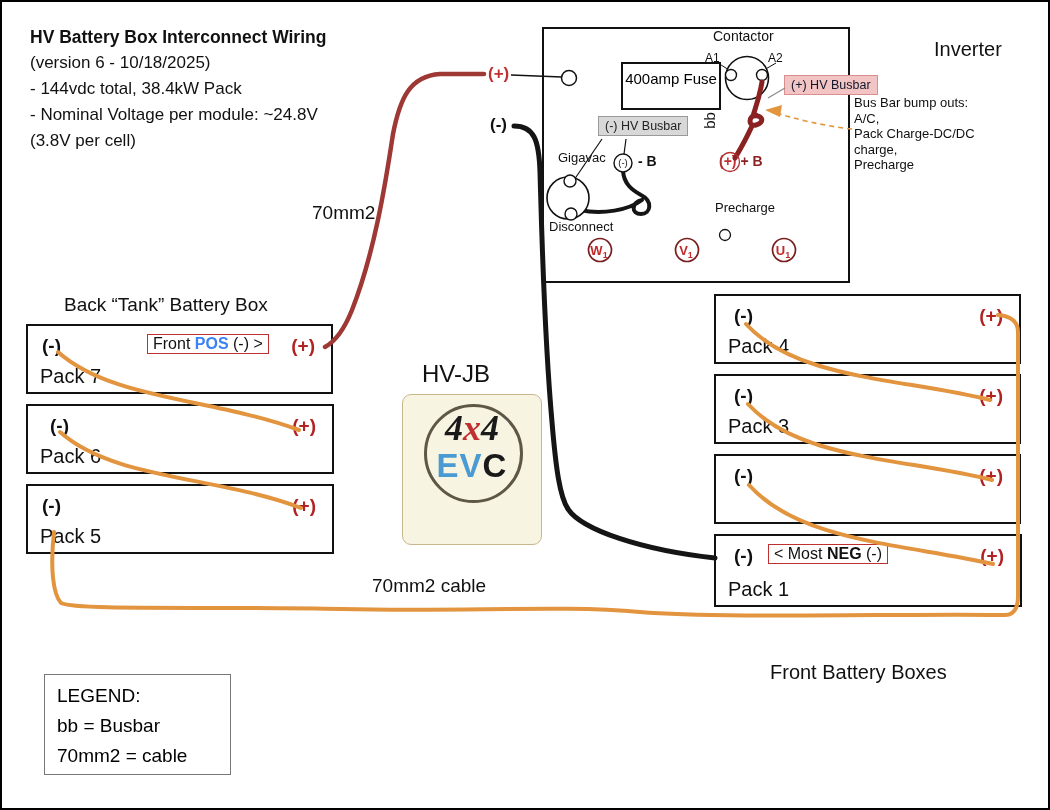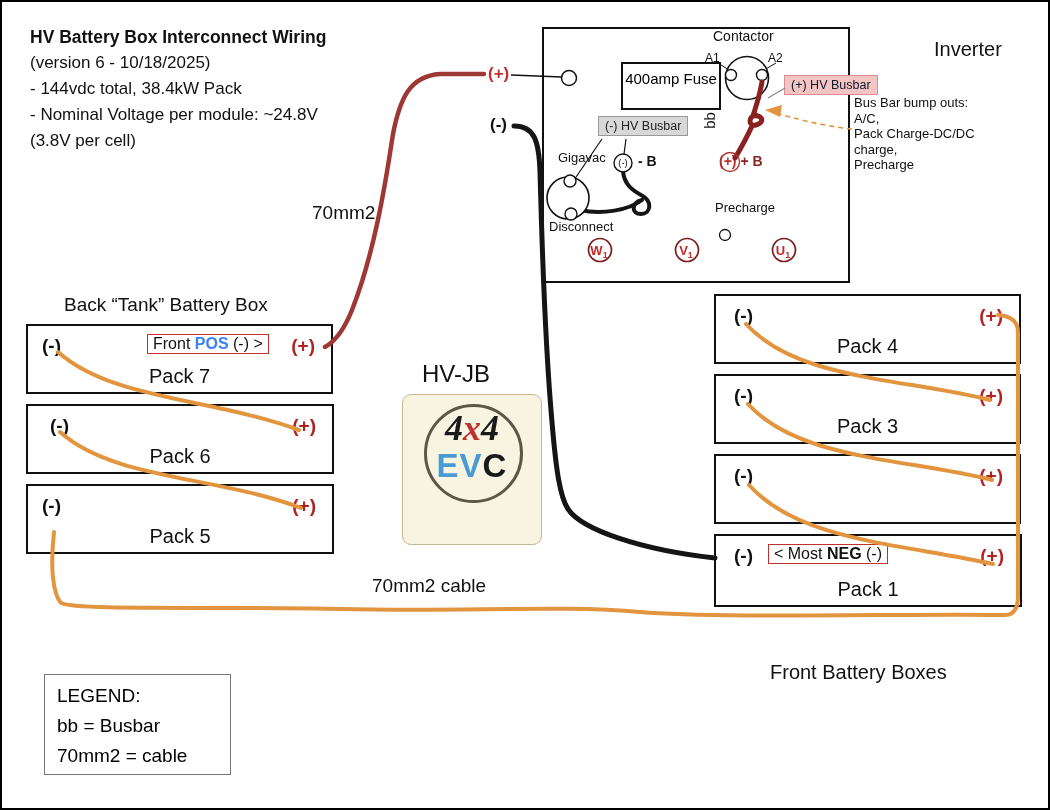--- a/index.html
+++ b/index.html
@@ -11,21 +11,21 @@
   
   #title-block { left:28px; top:22px; font-size:17px; line-height:26px; }
   #title-block .t1 { font-weight:bold; font-size:17.5px; }
   #title-block span { display:block; white-space:nowrap; }
 
   
   .outline-box { position:absolute; border:2px solid #111; background:#fff; }
   .pack-box { position:absolute; border:2px solid #111; background:#fff; }
   .pack-neg { position:absolute; left:14px; top:9px; font-size:19px; font-weight:bold; color:#111; }
   .pack-pos { position:absolute; right:16px; top:9px; font-size:19px; font-weight:bold; color:#b22222; }
-  .pack-name { position:absolute; left:0; right:0; bottom:4px; text-align:center; font-size:20px; color:#111; }
+  .pack-name { position:absolute; left:12px; right:0; bottom:4px; text-align:left; font-size:20px; color:#111; }
   .pack-tag { position:absolute; top:8px; border:1.5px solid #c03030; padding:0 5px; font-size:16px; background:#fff; white-space:nowrap; color:#111; }
   .tag-red { color:#3b82f6; font-weight:bold; }
   .tag-bold { font-weight:bold; }
 
   
   .chip { position:absolute; font-size:12.5px; padding:2px 6px; white-space:nowrap; }
   #chip-pos { left:782px; top:73px; background:#f2c4c4; border:1px solid #d98f8f; color:#0f172a; }
   #chip-neg { left:596px; top:114px; background:#d8d8d8; border:1px solid #9a9a9a; color:#222; }
 
   .small-lbl { font-size:13px;padding-left:20px; }

